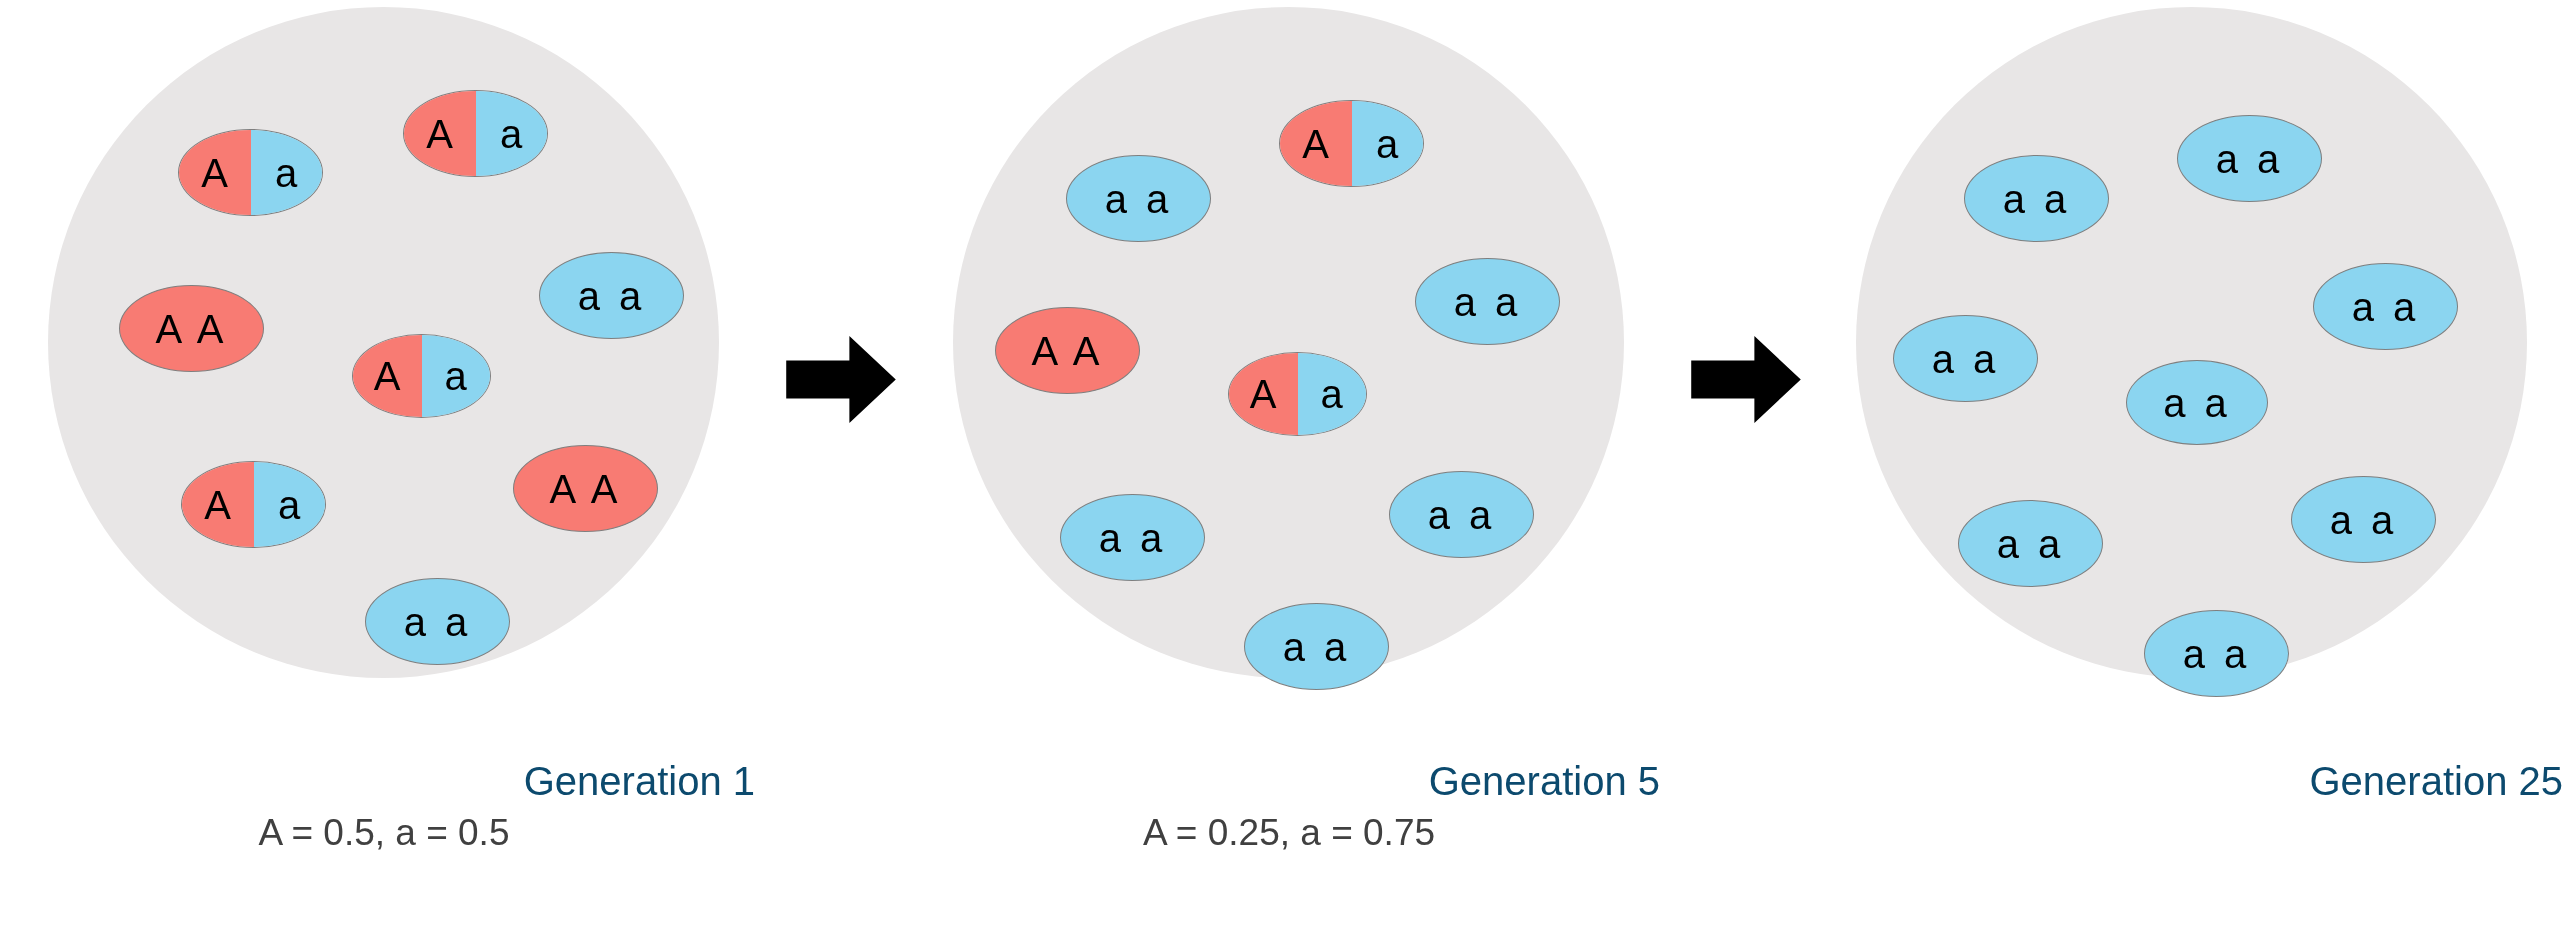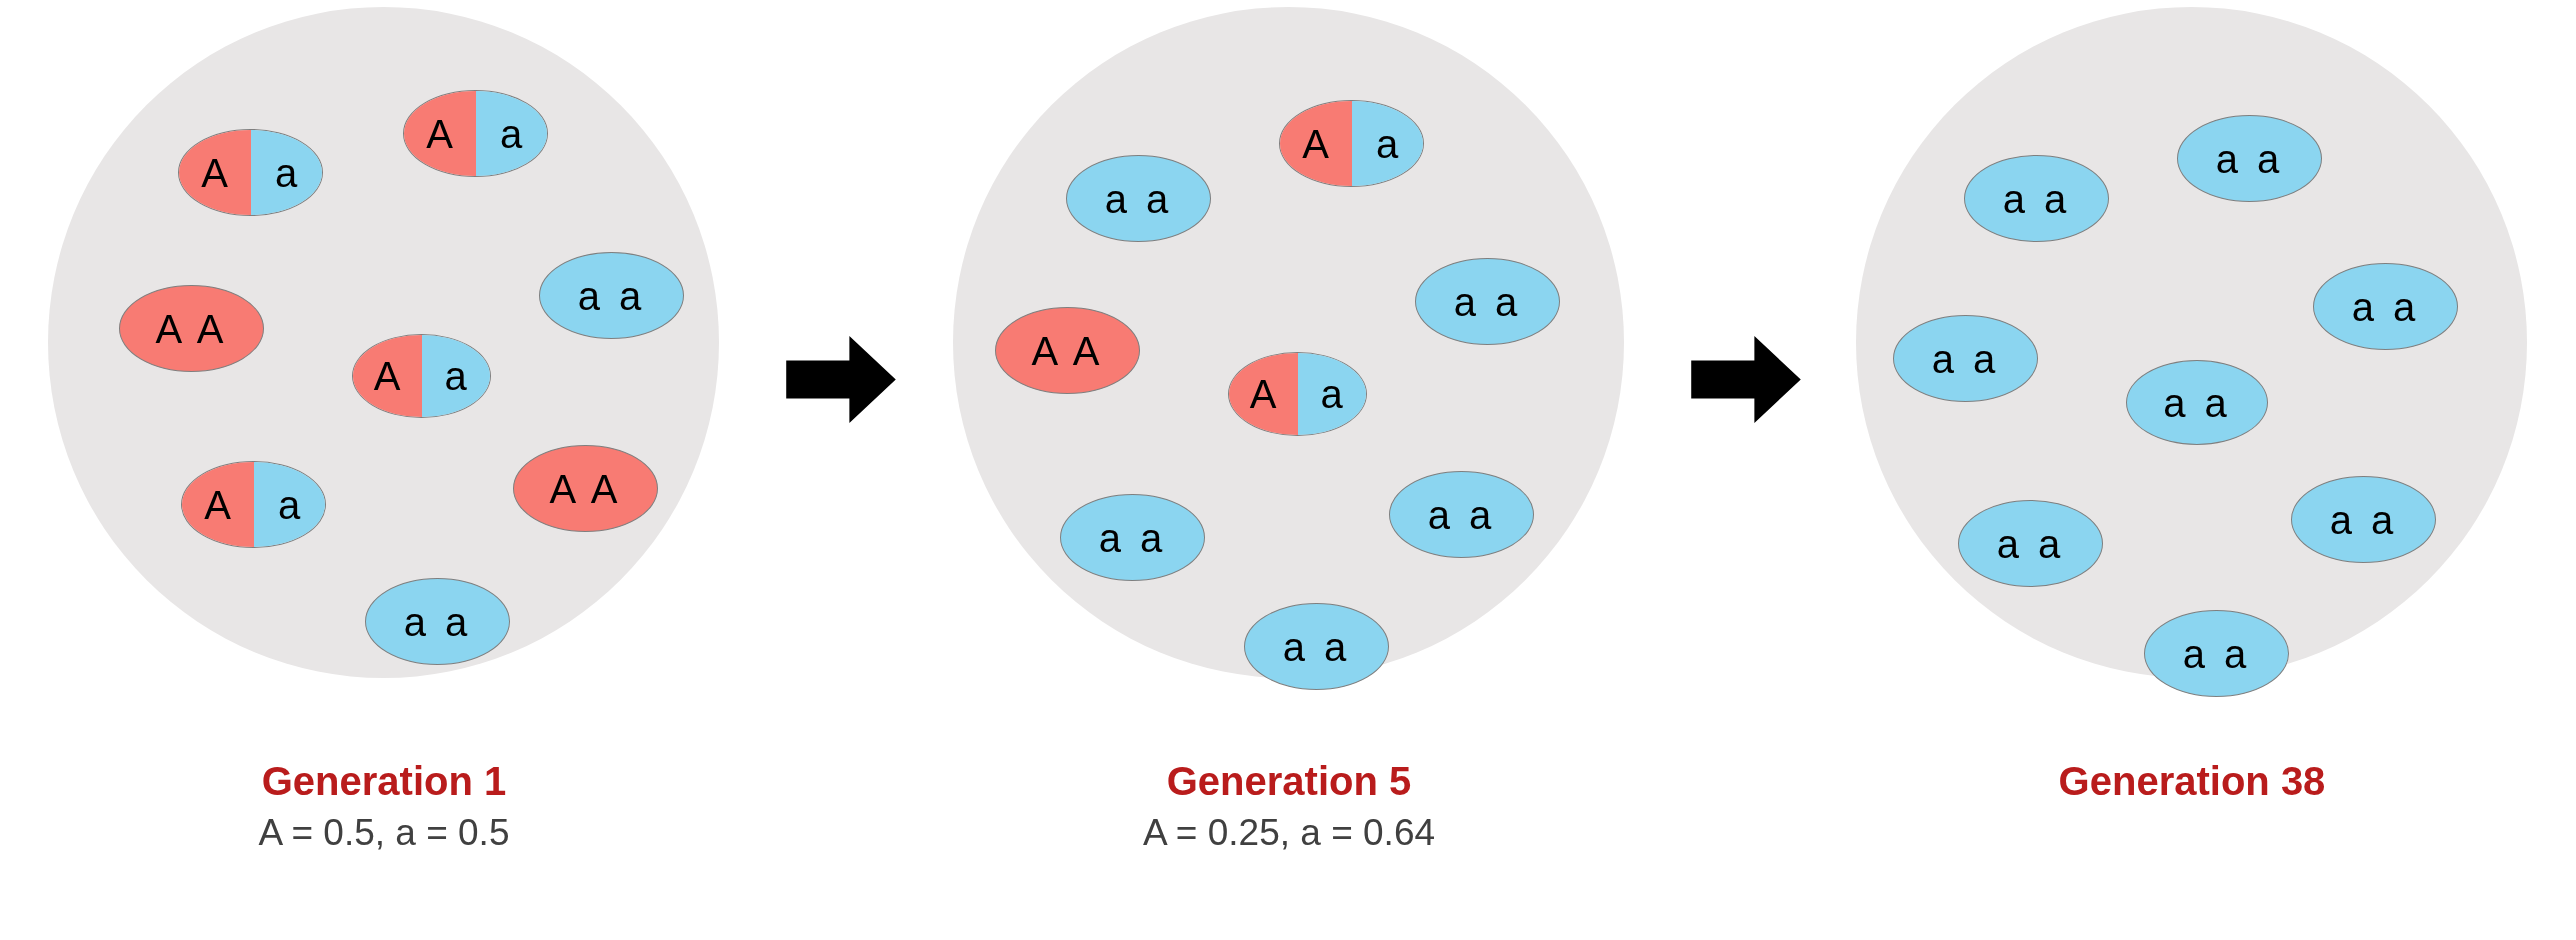--- a/index.html
+++ b/index.html
@@ -83,24 +83,25 @@
 
   
   .caption {
     position: absolute;
     left: 0;
     width: 742px;
     text-align: center;
   }
   .caption .gen-title {
     font-size: 40px;
-    font-weight: bold;
+    font-weight: normal;
     line-height: 1.05;
-    color: #b91c1c;
+    color: #0c4a6e;
     white-space: nowrap;
+    text-align: right;
   }
   .caption .gen-freq {
     font-size: 37px;
     font-weight: normal;
     line-height: 1.05;
     color: #404040;
     white-space: nowrap;
     margin-top: 11.6px;
   }
   .cap-pos { top: 760px; }
@@ -189,21 +190,21 @@
         </div>
         <div class="indiv homo blue-bg" style="left: 142px; top: 494px; width: 145px; height: 87px;">
           <span class="pairlabel">a a</span>
         </div>
         <div class="indiv homo blue-bg" style="left: 326px; top: 603px; width: 145px; height: 87px;">
           <span class="pairlabel">a a</span>
         </div>
       </div>
     <div class="caption cap-pos">
       <div class="gen-title">Generation 5</div>
-      <div class="gen-freq">A = 0.25, a = 0.64</div>
+      <div class="gen-freq">A = 0.25, a = 0.75</div>
     </div>
   </div>
 
   <div class="arrow arrow-2">
     <svg viewBox="0 0 170 135" xmlns="http://www.w3.org/2000/svg" aria-hidden="true">
       <polygon points="0,38 98,38 98,0 170,67.5 98,135 98,97 0,97" fill="#000000"></polygon>
     </svg>
   </div>
 
   <div class="panel panel-3">
@@ -228,18 +229,18 @@
           <span class="pairlabel">a a</span>
         </div>
         <div class="indiv homo blue-bg" style="left: 137px; top: 500px; width: 145px; height: 87px;">
           <span class="pairlabel">a a</span>
         </div>
         <div class="indiv homo blue-bg" style="left: 323px; top: 610px; width: 145px; height: 87px;">
           <span class="pairlabel">a a</span>
         </div>
       </div>
     <div class="caption cap-pos">
-      <div class="gen-title">Generation 38</div>
+      <div class="gen-title">Generation 25</div>
     </div>
   </div>
 
 </div>
 
 
 </body></html>

